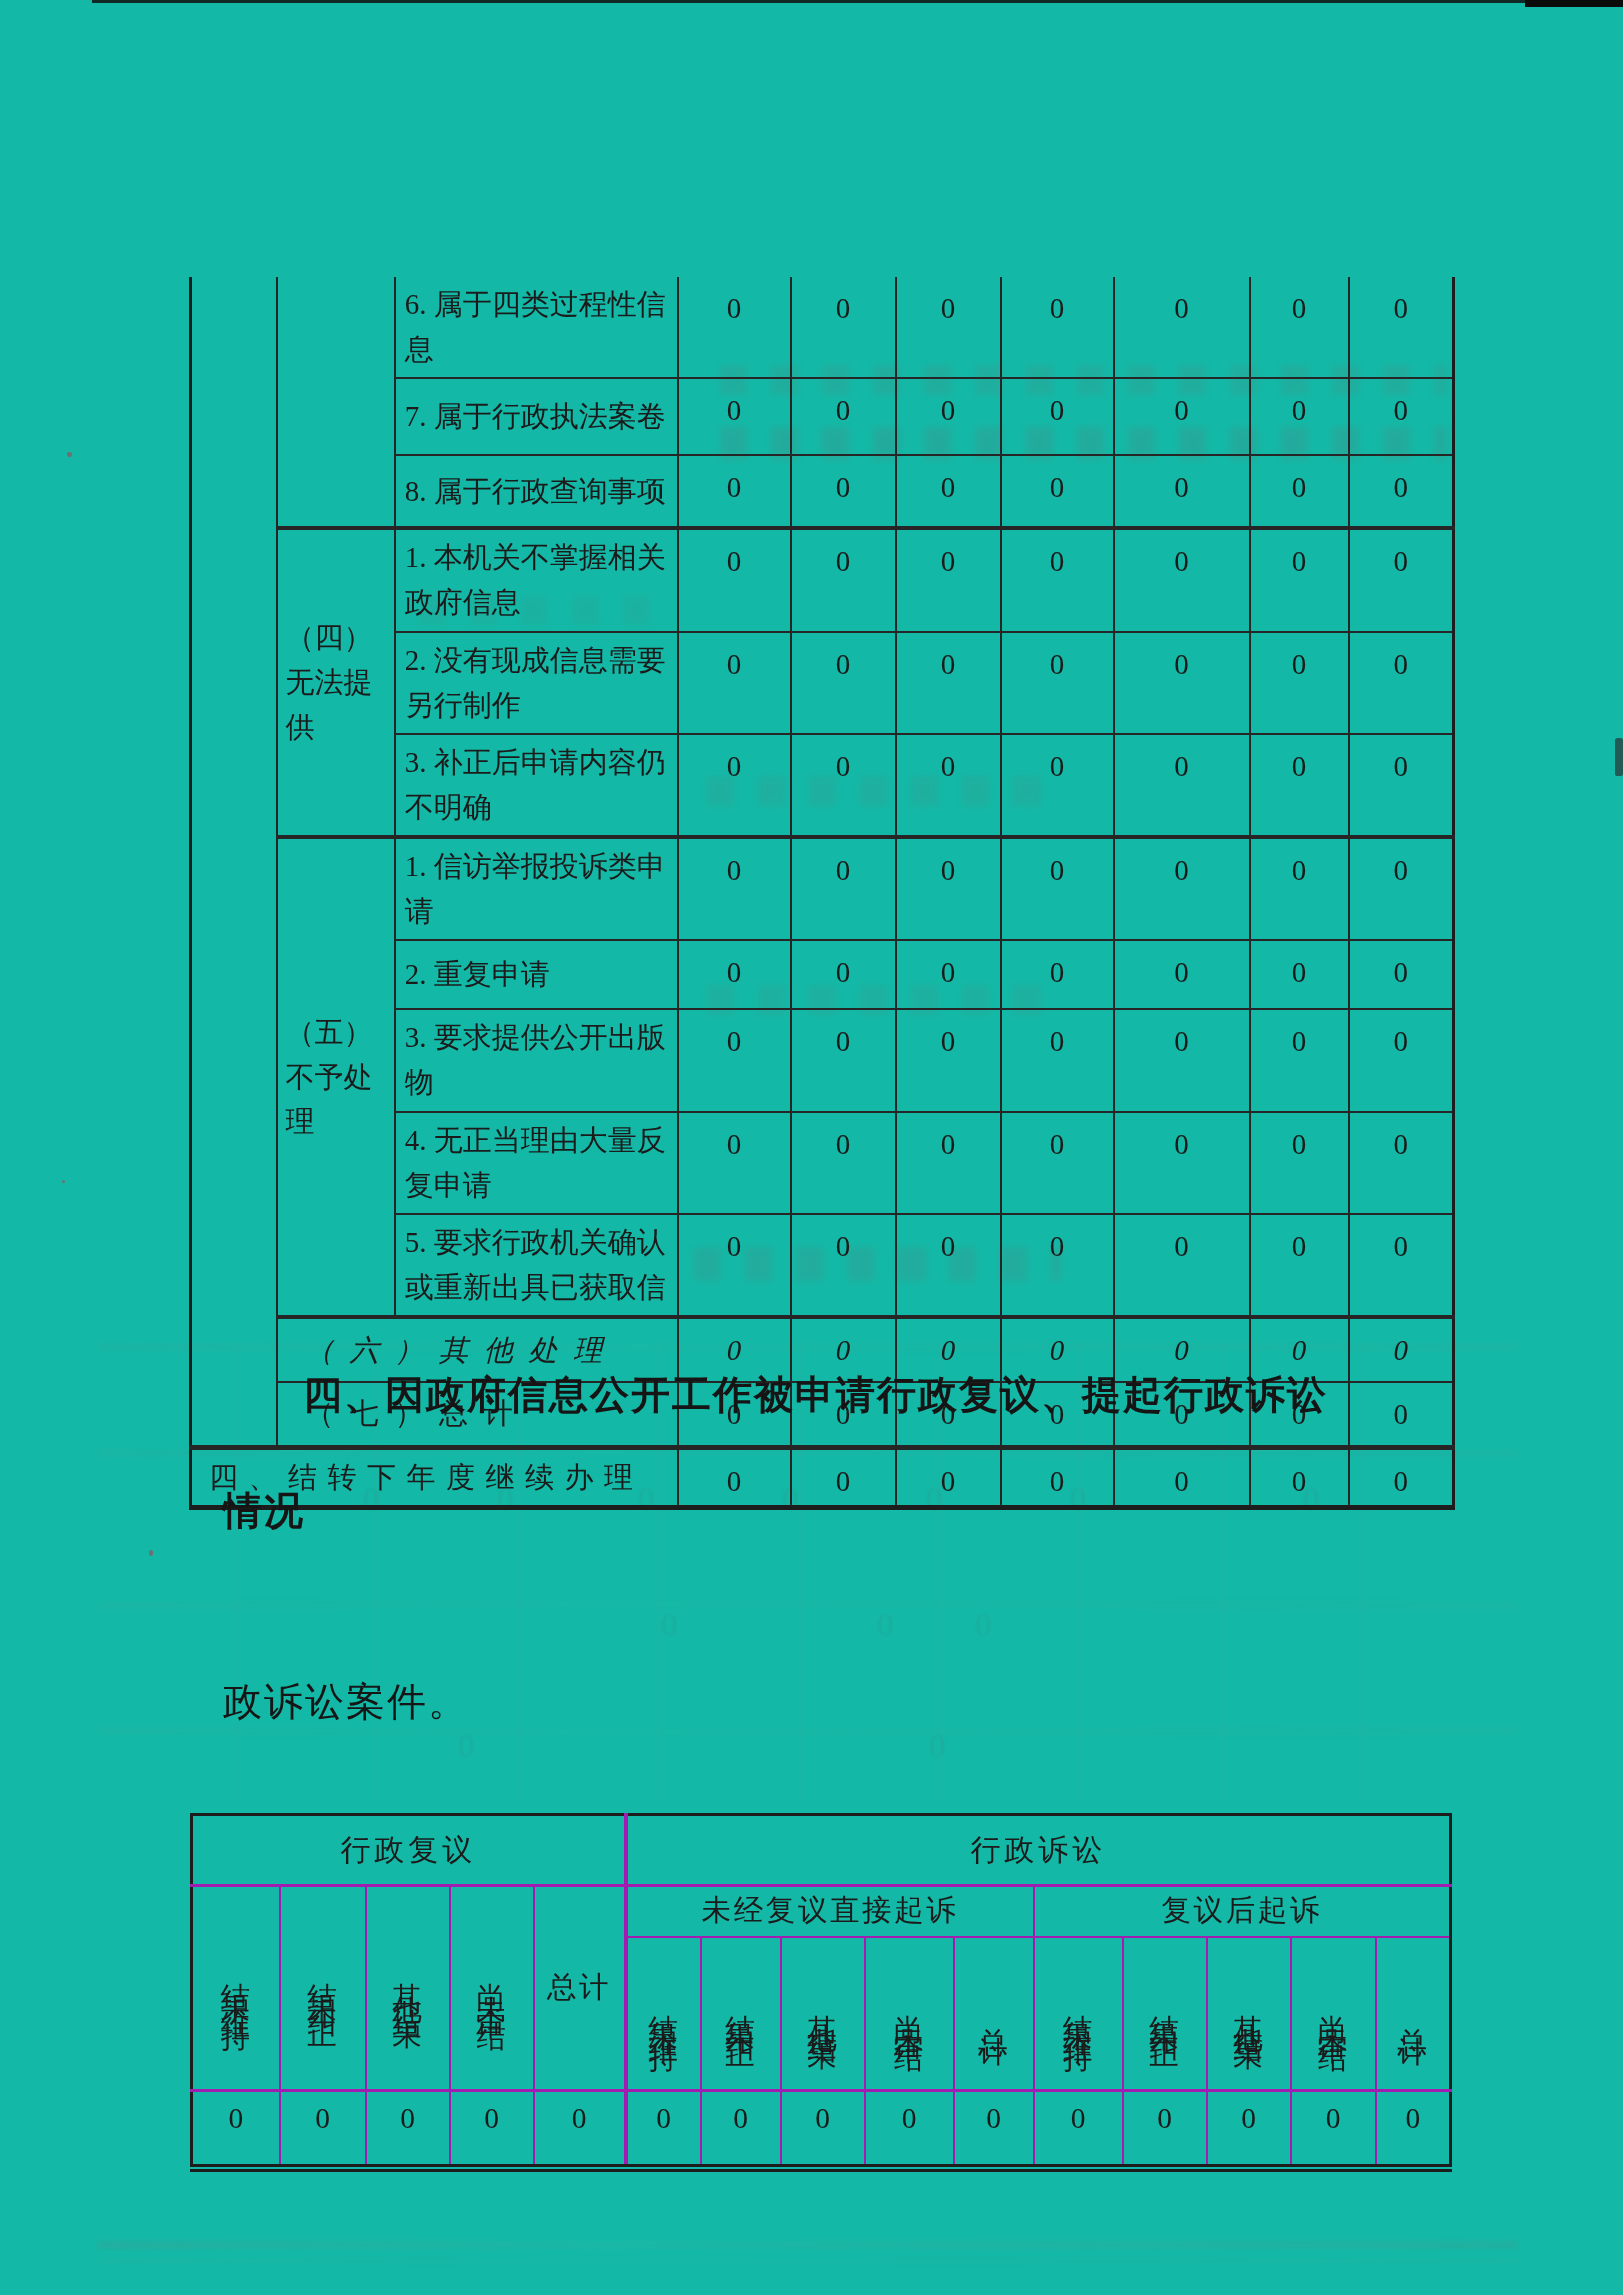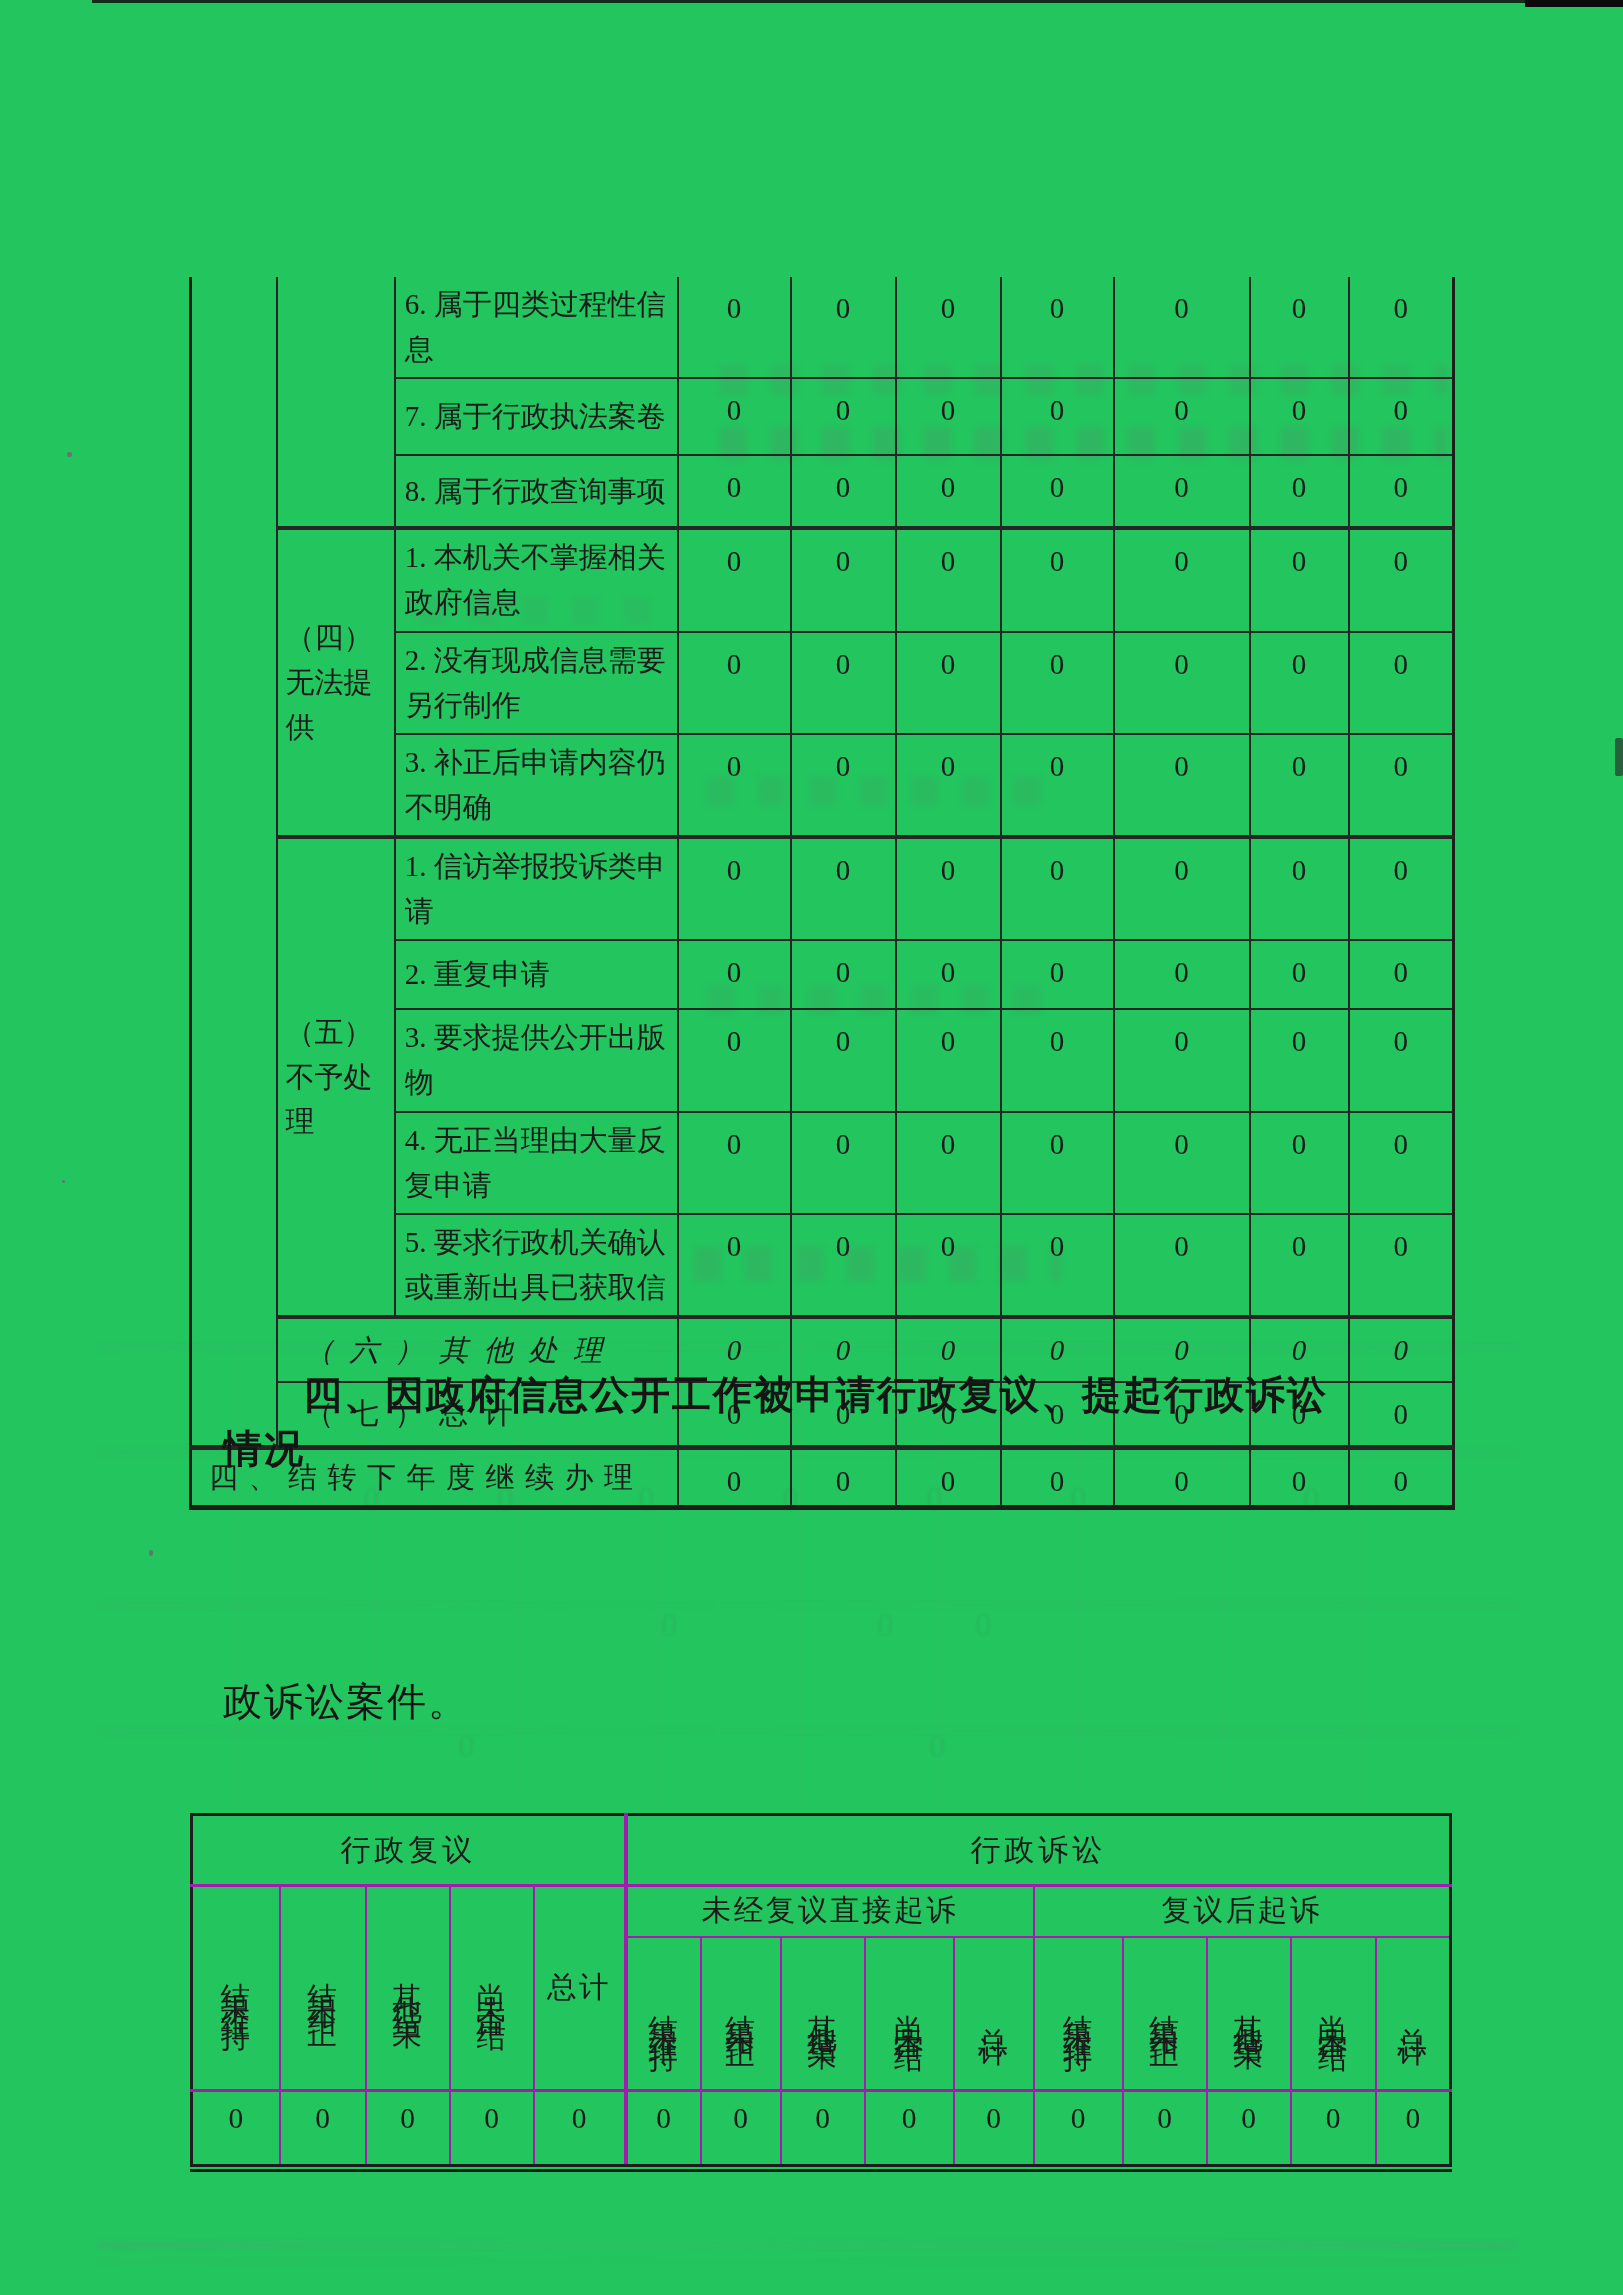--- a/index.html
+++ b/index.html
@@ -1,19 +1,19 @@
 <!DOCTYPE html>
 <html style="font-size:10.5px"><head>
 <meta charset="utf-8">
 <style>
   html,body{margin:0;padding:0;background:#d9d9d6;}
   .page{
     position:relative;
     width:1623px;height:2295px;
-    background:#22c55e;
+    background:#14b8a6;
     overflow:hidden;
     font-family:"Liberation Serif","DejaVu Serif",serif;
     color:#1b1b1b;
   }
   
   table{border-collapse:collapse;table-layout:fixed;}
   td{overflow:hidden;}
   #t1{
     position:absolute;left:189px;top:277px;width:1263px;
     border:3.3px solid #1d1d1d;border-top:none;border-bottom-width:5.9px;
@@ -43,21 +43,21 @@
   #t2 tr.r4>td{border-top-width:3.9px;text-align:center;vertical-align:middle;padding-bottom:19.6px;}
   #t2 td.secL{border-left-width:4.6px;}
 
   
   #sec-heading{
     position:absolute;left:223px;top:1368px;width:1157px;
     font-family:"Liberation Sans","DejaVu Sans",sans-serif;
     font-weight:700;font-size:39px;letter-spacing:2px;color:#151515;
   }
   #sec-heading .h-line1{text-indent:80px;white-space:nowrap;}
-  #sec-heading .h-line2{}
+  #sec-heading .h-line2{margin-top:62px;}
   #para{
     position:absolute;left:223px;top:1598px;width:1159px;
     font-size:39px;letter-spacing:2px;line-height:39px;color:#161616;
   }
   #para .p-line1{text-indent:76px;white-space:nowrap;}
   #para .p-line2{margin-top:84px;}
 
   
   .edge-top{position:absolute;top:0;left:92px;width:1532px;height:3.3px;background:#0f0f0f;opacity:.85;}
   .edge-corner{position:absolute;top:0;right:0;width:98px;height:7.2px;background:#0b0b0b;}

